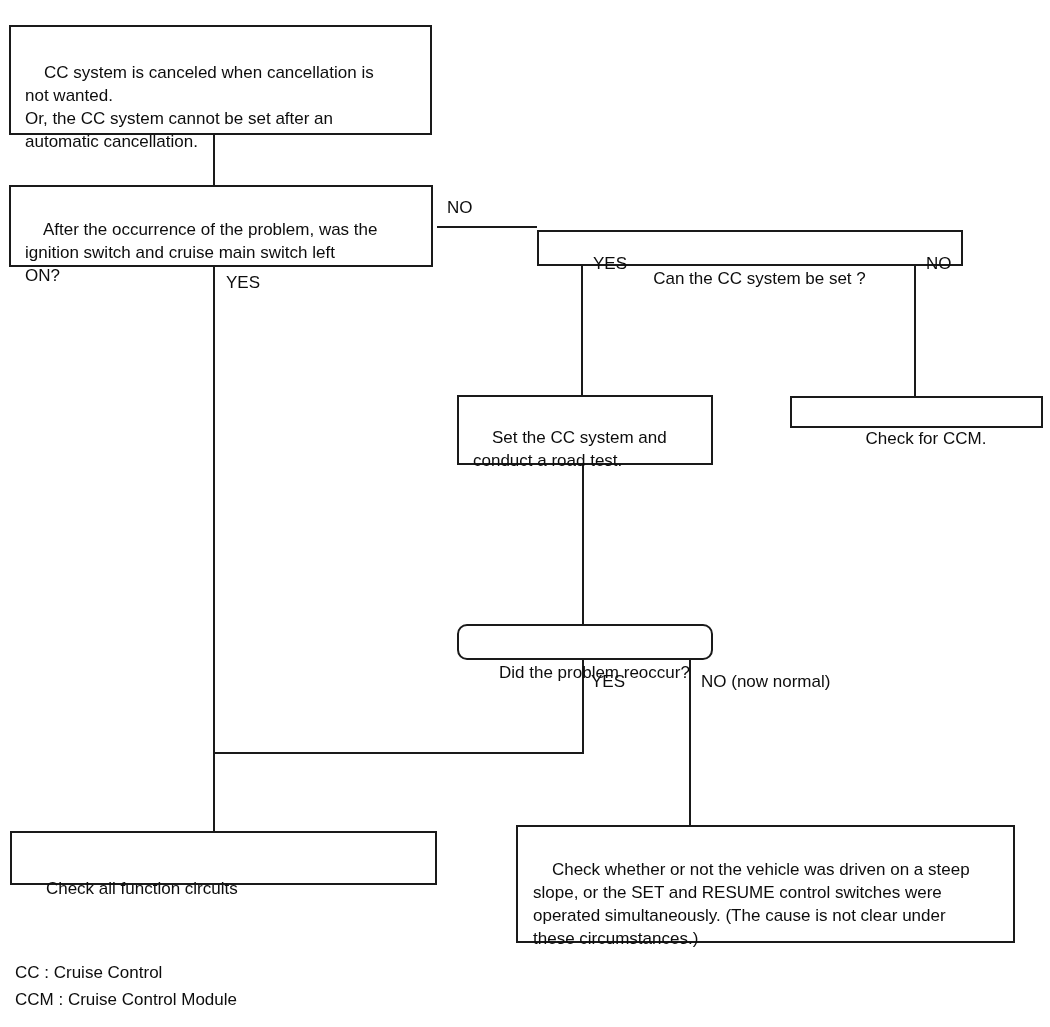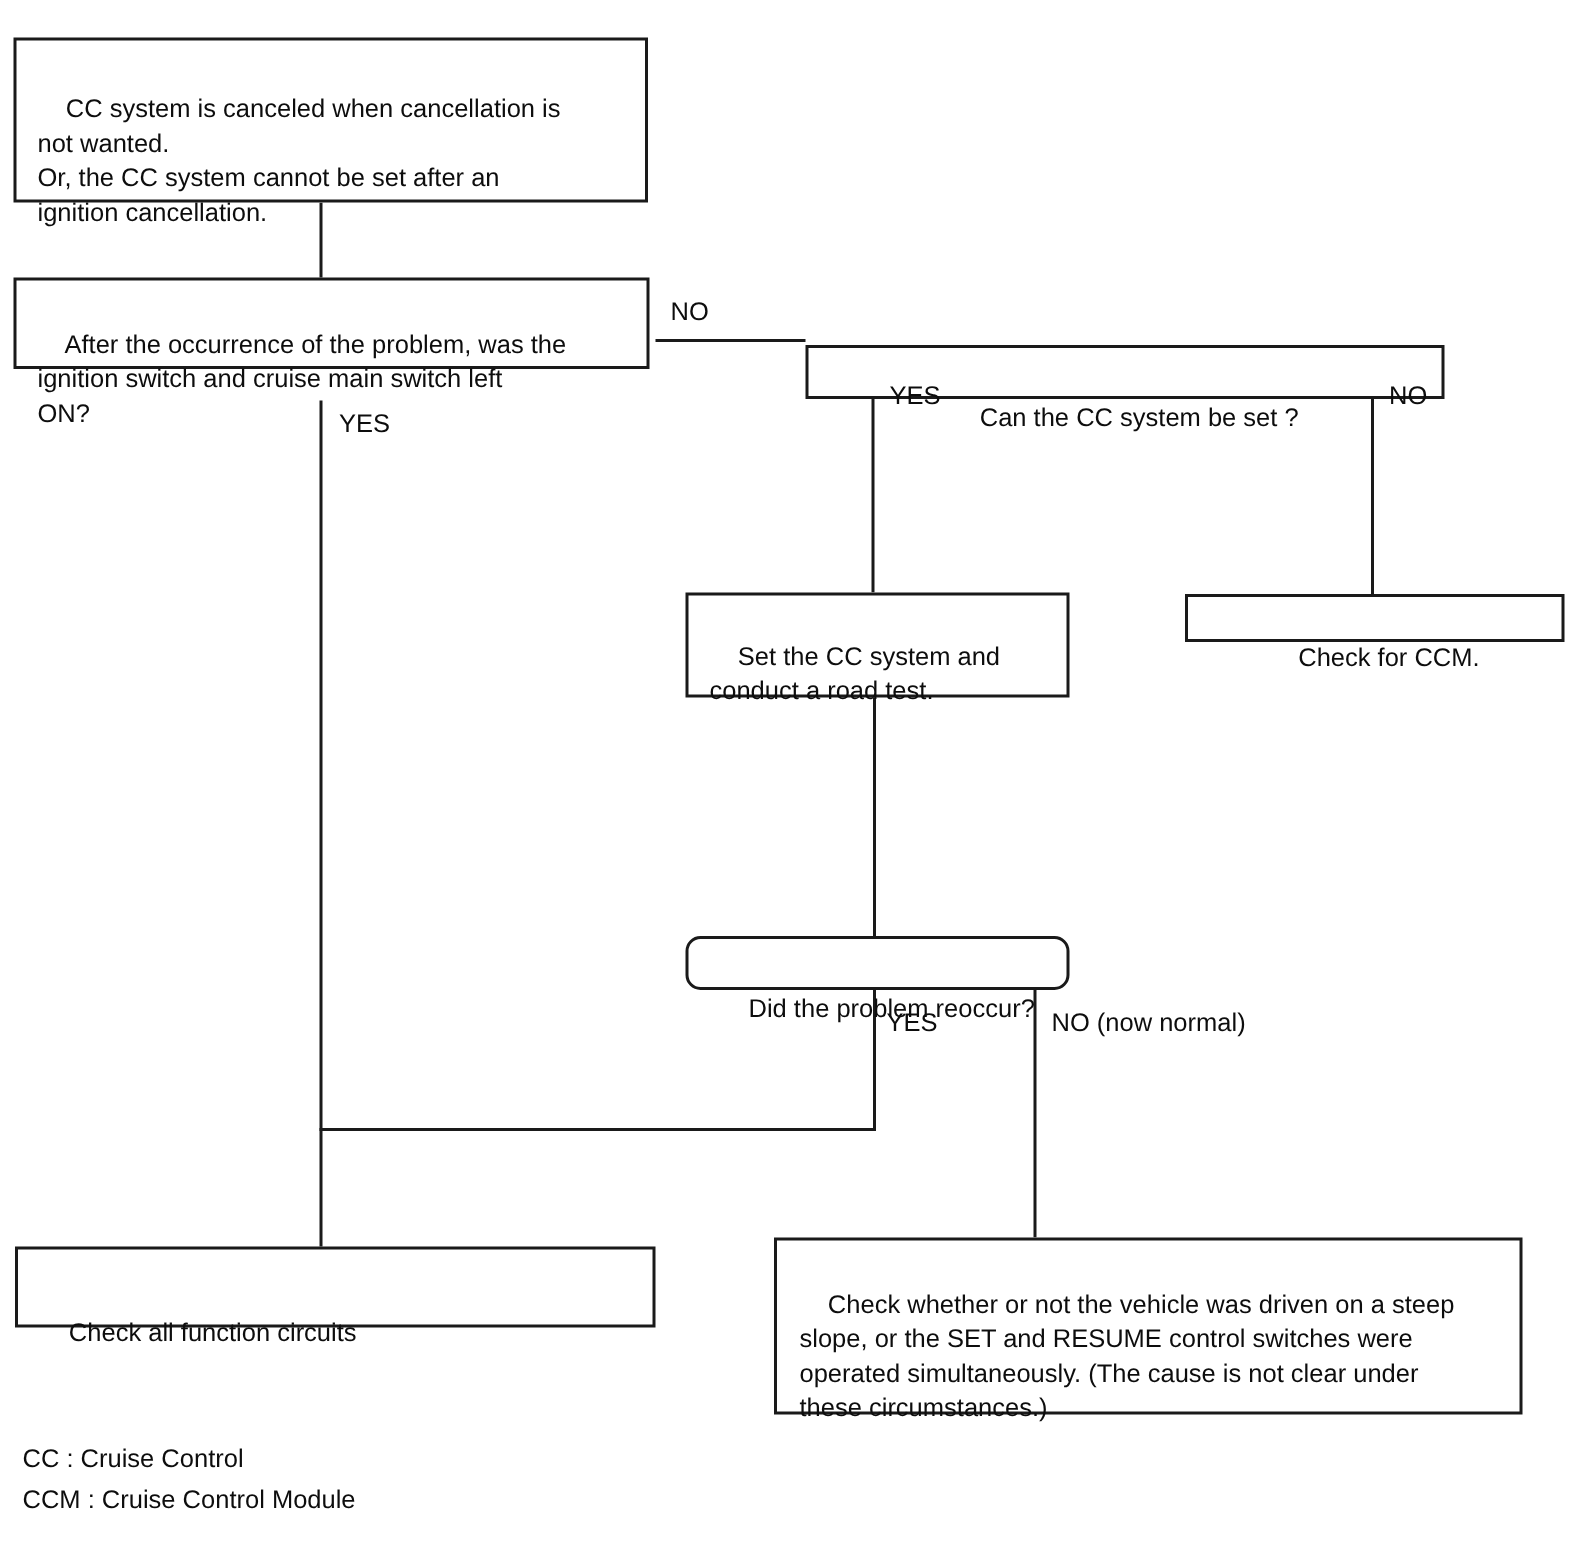--- a/index.html
+++ b/index.html
@@ -56,24 +56,24 @@
   <div class="vline" style="left:914px; top:245px; height:151px;"></div>
   <div class="vline" style="left:582px; top:457px; height:167px;"></div>
   <div class="vline" style="left:582px; top:660px; height:94px;"></div>
   <div class="hline" style="left:213px; top:752px; width:371px;"></div>
   <div class="vline" style="left:689px; top:660px; height:165px;"></div>
 
   <div class="box" style="left:9px; top:25px; width:423px; height:110px; padding:11px 6px 0 14px;">
     <span>CC system is canceled when cancellation is
 not wanted.
 Or, the CC system cannot be set after an
-ignition cancellation.</span>
+automatic cancellation.</span>
   </div>
 
-  <div class="box" style="left:9px; top:185px; width:424px; height:61px; padding:8px 8px 0 14px;">
+  <div class="box" style="left:9px; top:185px; width:424px; height:82px; padding:8px 8px 0 14px;">
     <span>After the occurrence of the problem, was the
 ignition switch and cruise main switch left
 ON?</span>
   </div>
 
   <div class="box center" style="left:537px; top:209px; width:426px; height:36px; line-height:31px;margin-top:21px;">
     <span>Can the CC system be set ?</span>
   </div>
 
   <div class="box" style="left:457px; top:395px; width:256px; height:70px; padding:6px 0 0 14px;">

